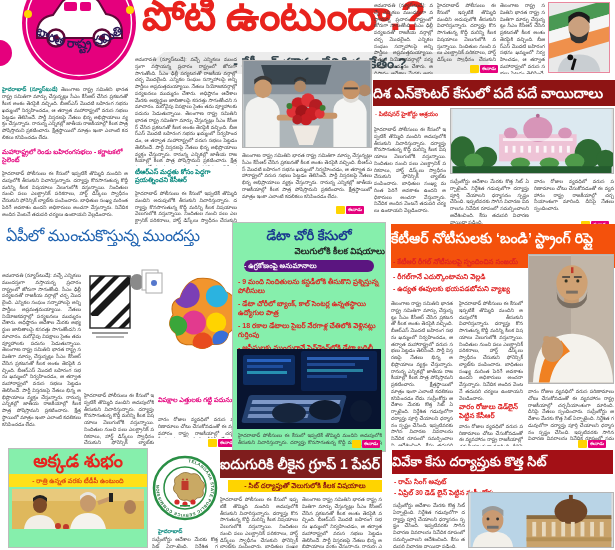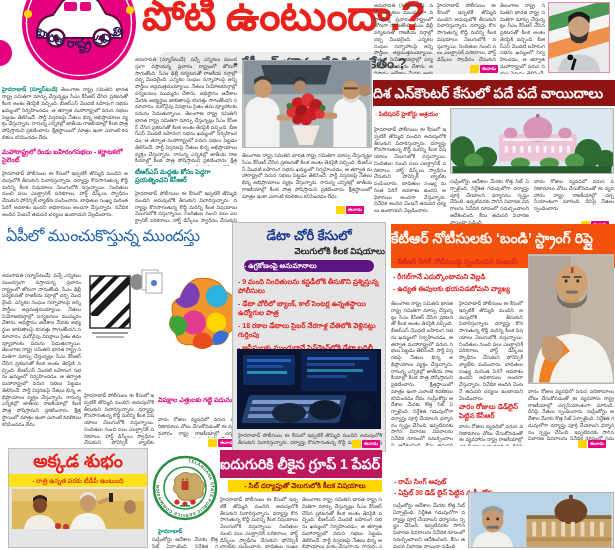--- a/index.html
+++ b/index.html
@@ -10,21 +10,21 @@
   .ft{font-size:5px;line-height:1.35;color:#3d3d3d;text-align:justify;overflow:hidden;word-break:break-all}
   .dl{color:#00857a;font-weight:bold;font-size:5.5px}
   .sm{color:#e5007d;font-weight:bold;font-size:6.5px;line-height:1.3}
   .st{color:#00857a;font-weight:bold;font-size:6.5px;line-height:1.3}
   .sr{color:#e02222;font-weight:bold;font-size:7px;line-height:1.35}
   .banner{color:#fff;font-weight:bold;text-align:left;overflow:hidden}
   .ph{border:1px solid #b5b5b5;background:#ddd}
   .endmark{display:flex;gap:1px;height:8px;align-items:stretch}
   .em-y{width:9px;background:#ffd400;border-radius:1px}
   .em-m{background:#e5007d;color:#fff;font-size:4.5px;line-height:8px;padding:0 2px;font-weight:bold;border-radius:1px;white-space:nowrap}
-  .box{border:1px solid #bcbcbc;background:#e5e5e5}
+  .box{border:1px solid #bcbcbc;background:#86efac}
 </style>
 </head>
 <body>
 
 <div id="page">
 
   <div class="abs" style="left:-14px;top:40px;width:26px;height:26px;border-radius:50%;background:#e5007d"></div>
 
   <svg class="abs" style="left:20px;top:-36px" width="118" height="118" viewBox="0 0 118 118">
     <circle cx="59" cy="59" r="57" fill="#e5007d"></circle>
@@ -391,31 +391,33 @@
       <circle cx="33" cy="52" r="2.6" fill="#d42a2a"></circle>
       <circle cx="41" cy="50" r="2.6" fill="#d42a2a"></circle>
       <rect x="28" y="53" width="10" height="1.6" fill="#2a8f45"></rect>
     </g>
   </svg>
   <div class="abs dl" style="left:158px;top:528px;width:56px">హైదరాబాద్</div>
   <div class="abs ft" style="left:152px;top:536px;width:66px;height:12px">
     <span>సుప్రీంకోర్టు ఆదేశాల మేరకు కొత్త సిట్ ఏర్పాటైంది. నిర్దేశిత గడువులోగా దర్యాప్తు పూర్తి చేయాలని ధర్మాసనం స్పష్టం చేసింది. ఇప్పటివరకు సాగిన విచారణ వివరాలను నివేదిక రూపంలో సమర్పించాలని ఆదేశించింది. కేసు తదుపరి విచారణ వాయిదా పడింది.</span>
   </div>
 
-  <div class="abs banner" style="left:220px;top:450px;width:162px;height:28px;background:#be185d;
+  <div class="abs banner" style="left:220px;top:450px;width:162px;height:28px;background:#7f1d1d;
        font-size:14px;line-height:28px">ఐదుగురికి లీకైన గ్రూప్ 1 పేపర్</div>
   <div class="abs" style="left:228px;top:480px;width:154px;height:12px;background:#ffd400;text-align:center;
        font-size:7px;font-weight:bold;color:#8c1111;line-height:12px;overflow:hidden">- సిట్ దర్యాప్తుతో వెలుగులోకి కీలక విషయాలు</div>
   <div class="abs ft" style="left:220px;top:496px;width:78px;height:52px">
     <span>హైదరాబాద్ పోలీసులు ఈ కేసులో ఇప్పటికే తొమ్మిది మందిని అదుపులోకి తీసుకుని విచారిస్తున్నారు. దర్యాప్తు కొనసాగుతున్న కొద్దీ మరిన్ని కీలక విషయాలు వెలుగులోకి వస్తున్నాయి. నిందితుల నుంచి పలు ఎలక్ట్రానిక్ పరికరాలు, హార్డ్ డిస్క్‌లు స్వాధీనం చేసుకుని ఫోరెన్సిక్ ల్యాబ్‌కు పంపించారు. బాధితుల సంఖ్య మరింత పెరిగే అవకాశం ఉందని అధికారులు అంచనా వేస్తున్నారు. నివేదిక అందిన వెంటనే తదుపరి చర్యలు ఉంటాయని వెల్లడించారు.</span>
   </div>
   <div class="abs ft" style="left:302px;top:496px;width:80px;height:52px">
     <span>తెలంగాణ రాష్ట్ర సమితిని భారత రాష్ట్ర సమితిగా మార్పు చేస్తున్నట్లు సీఎం కేసీఆర్ చేసిన ప్రకటనతో కీలక అంశం తెరపైకి వచ్చింది. బీఆర్ఎస్ మొదటి బహిరంగ సభను ఖమ్మంలో నిర్వహించడం, ఆ తర్వాత మహారాష్ట్రలో వరుస సభలు పెట్టడం తెలిసిందే. పార్టీ విస్తరణపై నేతలు భిన్న అభిప్రాయాలు వ్యక్తం చేస్తున్నారు. రానున్న ఎన్నికల్లో జాతీయ రాజకీయాల్లో కీలక పాత్ర పోషిస్తామని ప్రకటించారు. క్షేత్రస్థాయిలో మాత్రం ఇంకా ఎలాంటి కదలికలు కనిపించడం లేదు.</span>
   </div>
 
+  <div class="abs banner" style="left:392px;top:450px;width:221px;height:24px;background:#a31016;
+       font-size:13px;line-height:24px">వివేకా కేసు దర్యాప్తుకు కొత్త సిట్</div>
   <div class="abs sr" style="left:394px;top:477px;width:150px">- రామ్ సింగ్ అవుట్</div>
   <div class="abs sr" style="left:394px;top:488px;width:160px">- ఏప్రిల్ 30 డెడ్ లైన్ పెట్టిన సుప్రీంకోర్టు</div>
   <div class="abs ft" style="left:393px;top:502px;width:72px;height:46px">
     <span>సుప్రీంకోర్టు ఆదేశాల మేరకు కొత్త సిట్ ఏర్పాటైంది. నిర్దేశిత గడువులోగా దర్యాప్తు పూర్తి చేయాలని ధర్మాసనం స్పష్టం చేసింది. ఇప్పటివరకు సాగిన విచారణ వివరాలను నివేదిక రూపంలో సమర్పించాలని ఆదేశించింది. కేసు తదుపరి విచారణ వాయిదా పడింది.</span>
   </div>
   <svg class="abs ph" style="left:468px;top:492px" width="146" height="56" viewBox="0 0 146 56">
     <rect width="146" height="56" fill="#b9d4e6"></rect>
     <rect x="58" y="26" width="88" height="30" fill="#c9a36b"></rect>
     <rect x="58" y="23" width="88" height="4" fill="#8a6a3e"></rect>
     <ellipse cx="104" cy="19" rx="17" ry="13" fill="#6e4426"></ellipse>

